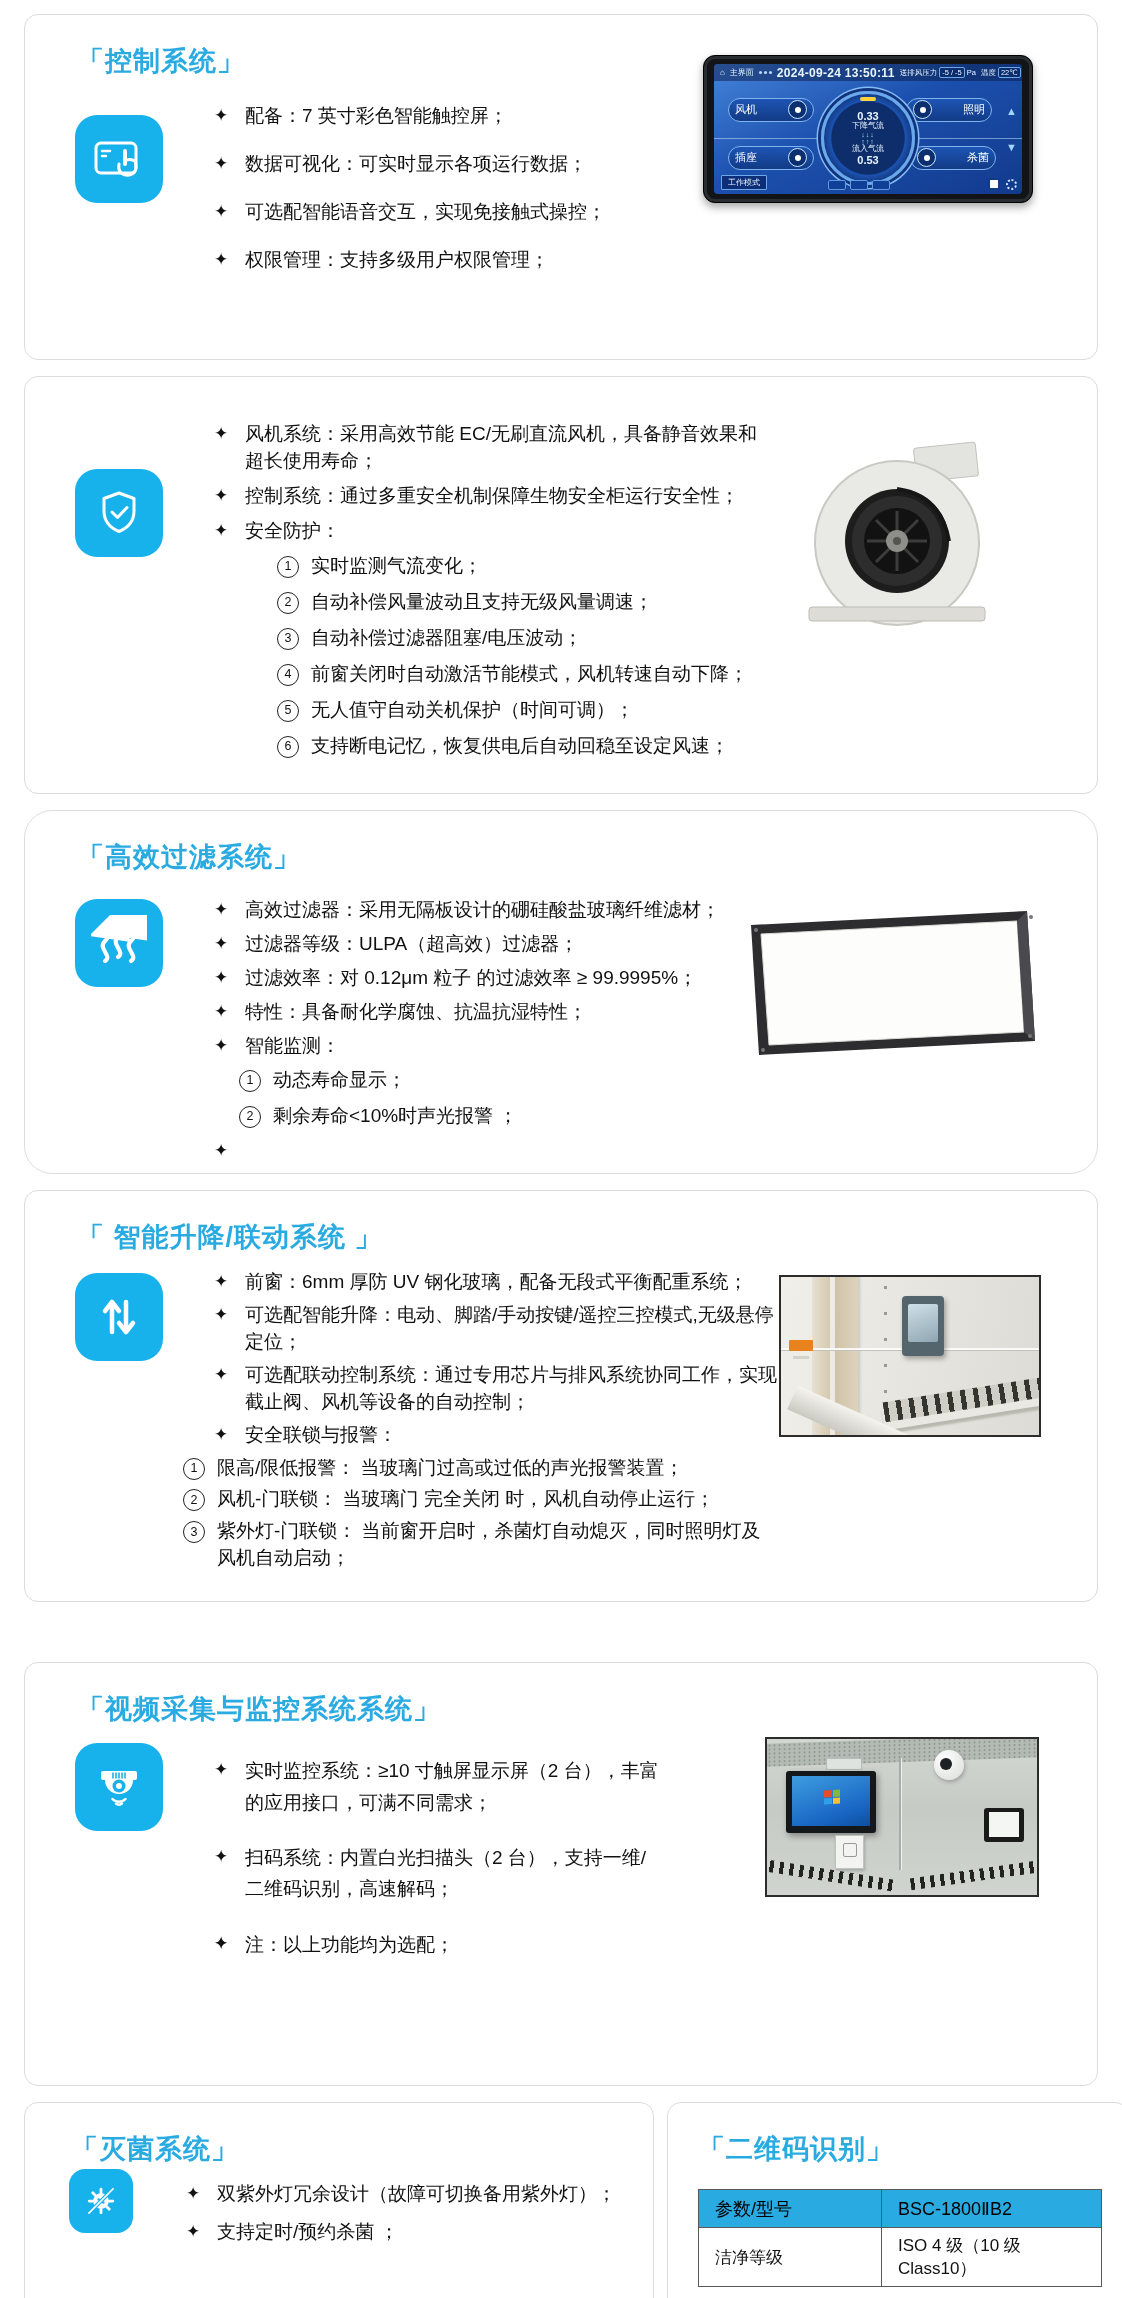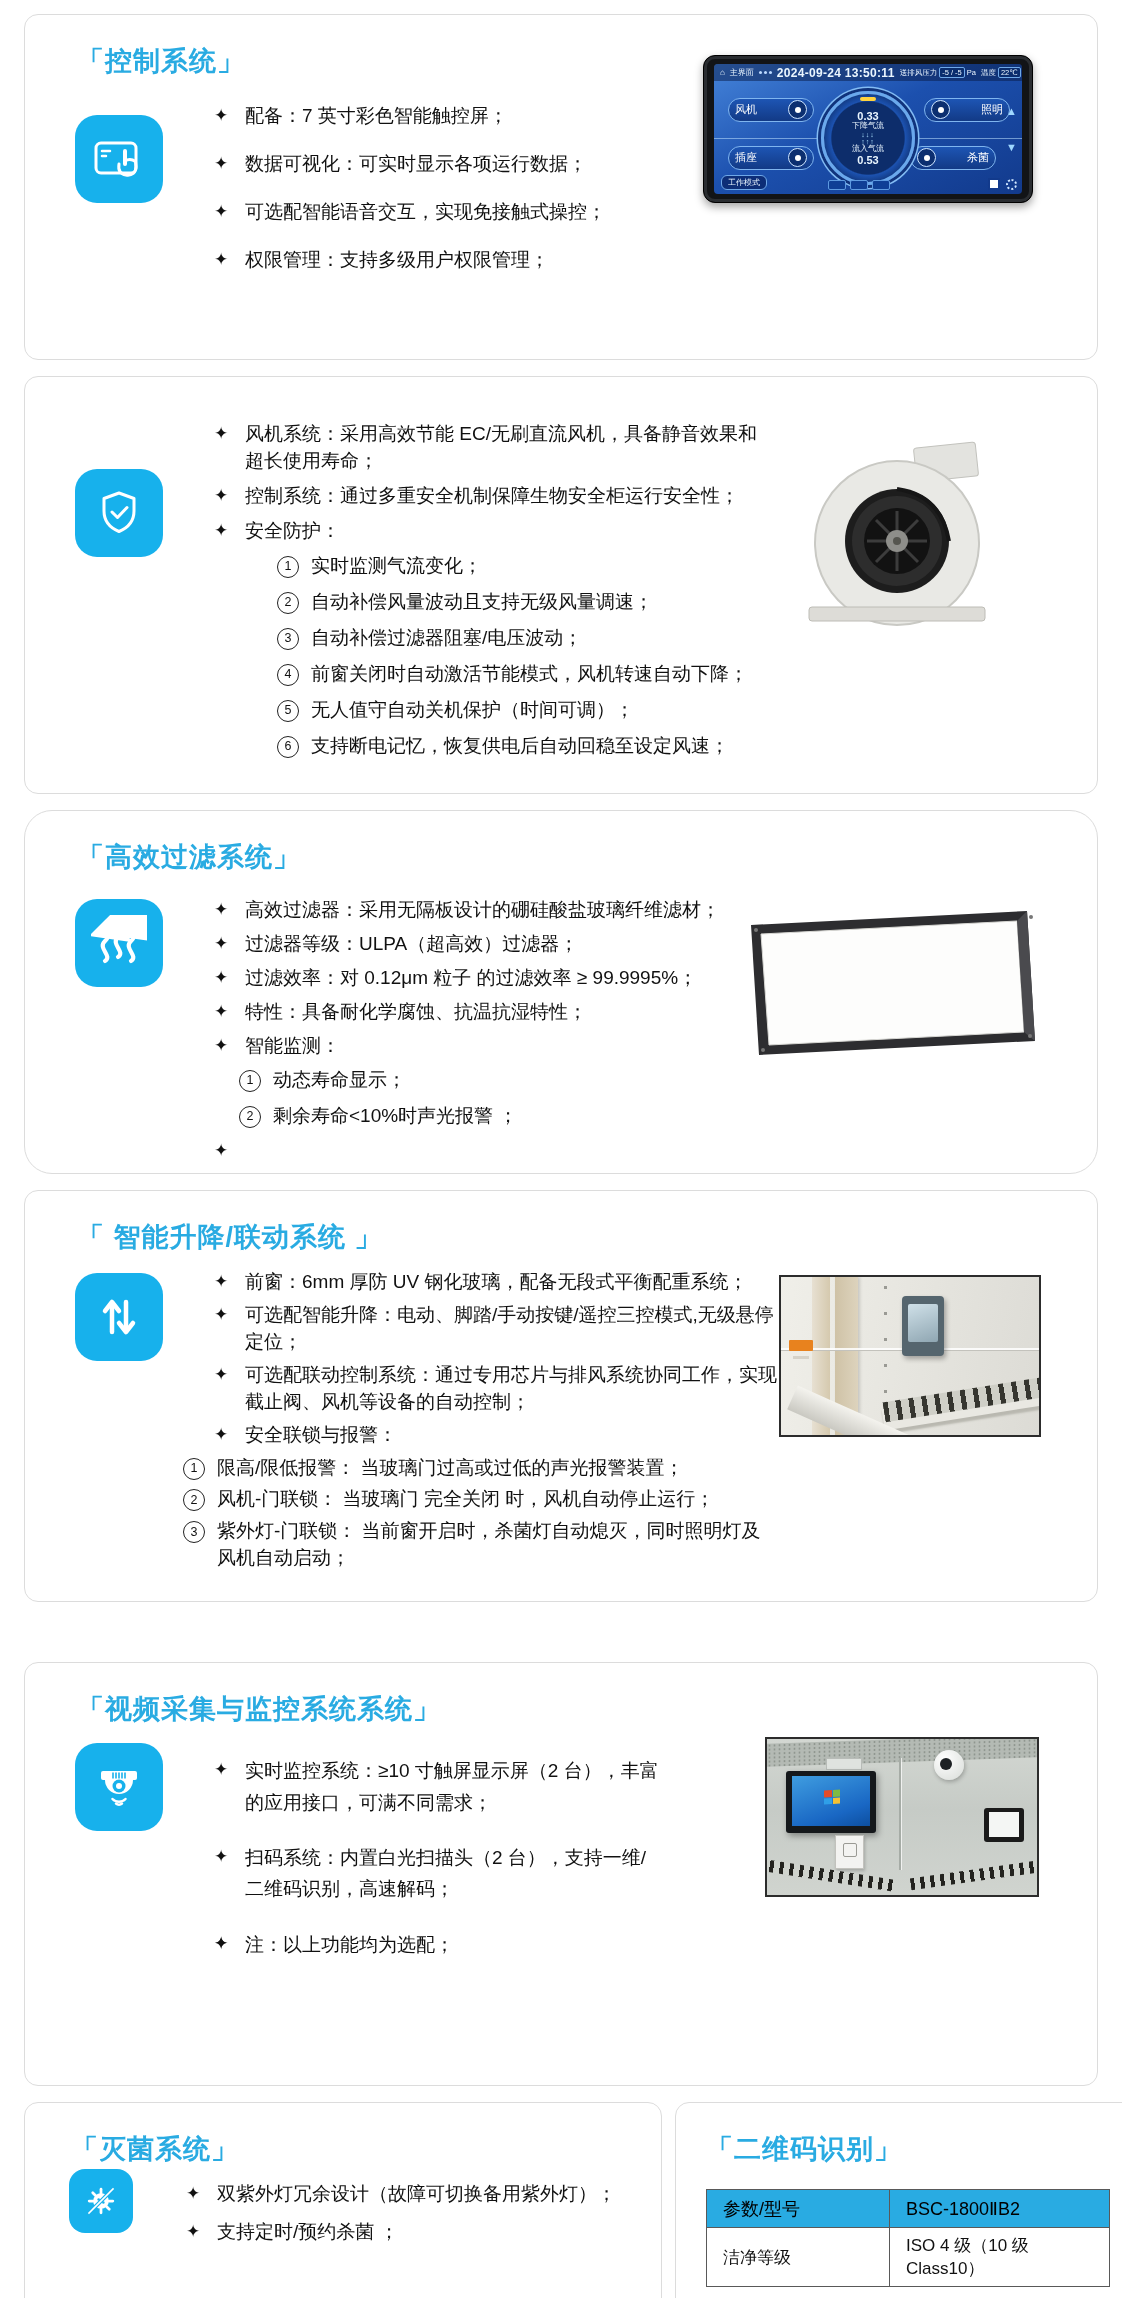--- a/index.html
+++ b/index.html
@@ -1,18 +1,18 @@
 <!DOCTYPE html>
 <html><head>
 <meta charset="utf-8">
 <style>
   html,body{margin:0;padding:0;background:#fff;}
   body{width:1122px;min-height:2298px;font-family:"Liberation Sans","DejaVu Sans",sans-serif;color:#111;}
   .page{box-sizing:border-box;padding:14px 24px 4px;display:flex;flex-direction:column;gap:16px;}
-  .card{position:relative;box-sizing:border-box;background:#fff;border:1px solid #dcdcdc;border-radius:14px;padding:28px 36px 24px 52px;}
+  .card{position:relative;box-sizing:border-box;background:#fff;border:1px solid #dcdcdc;border-radius:14px;padding:28px 28px 24px 52px;}
   .card-title{margin:0;font-size:27px;font-weight:700;color:#29abe2;letter-spacing:1px;}
   .icon-box{position:absolute;left:50px;width:88px;height:88px;background:#17b1ec;border-radius:22px;display:flex;align-items:center;justify-content:center;}
   .icon-box.small{width:64px;height:64px;border-radius:16px;}
   .b-list{list-style:none;margin:0;padding:0;margin-left:136px;}
   .b{position:relative;padding-left:32px;font-size:19px;line-height:1.42;margin-bottom:16px;}
   .b .mk{position:absolute;left:1px;top:1px;font-size:17px;color:#111;}
   .num{display:flex;gap:12px;margin-bottom:9px;font-size:19px;line-height:1.42;}
   .num .circ{flex:none;width:20px;height:20px;margin-top:3px;border:1.4px solid #222;border-radius:50%;display:flex;align-items:center;justify-content:center;font-size:12.5px;}
   .photo{position:absolute;}
   
@@ -38,24 +38,24 @@
   .stat .v{background:#0a2d6e;border:1px solid #6fa8e8;padding:0 2px;border-radius:2px;}
   .dots{display:flex;gap:2px;} .dots i{width:3px;height:3px;border-radius:50%;background:#bcd9ff;}
   .hline{position:absolute;top:57%;left:0;right:0;height:1px;background:rgba(190,225,255,.55);}
   .gauge{position:absolute;left:50%;top:57%;transform:translate(-50%,-50%);width:88px;height:88px;border-radius:50%;border:3px solid #6aa8ec;box-shadow:0 0 0 3px #10337c,0 0 0 4.5px #83bcf4;background:radial-gradient(circle,#0d2d6b 58%,#1c52b0 60%,#0d2d6b 78%);display:flex;flex-direction:column;align-items:center;justify-content:center;line-height:1.12;text-align:center;}
   .gauge .notch{position:absolute;top:3px;left:50%;transform:translateX(-50%);width:16px;height:4px;background:#ffd23e;border-radius:2px;}
   .gauge .gv{font-size:11px;font-weight:700;} .gauge .gl{font-size:8px;} .gauge .ga{font-size:7px;color:#aee2ff;letter-spacing:1px;line-height:1;}
   .sbtn{position:absolute;width:86px;height:24px;border-radius:13px;background:linear-gradient(180deg,#1d55b4,#123a86);border:1px solid #7fb5ef;display:flex;align-items:center;justify-content:space-between;padding:0 6px;box-sizing:border-box;font-size:11px;color:#fff;}
   .badge{width:17px;height:17px;border-radius:50%;background:#0c2f70;border:1.5px solid #cfe6ff;position:relative;flex:none;}
   .badge::after{content:"";position:absolute;left:50%;top:50%;width:6px;height:6px;border-radius:50%;background:#fff;transform:translate(-50%,-50%);}
   .btn-fan{left:14px;top:26%;} .btn-socket{left:14px;top:63%;}
-  .btn-light{right:12px;top:26%;} .btn-uv{right:26px;top:63%;}
+  .btn-light{right:30px;top:26%;} .btn-uv{right:26px;top:63%;}
   .vbtn{position:absolute;right:3px;width:15px;text-align:center;font-size:11px;color:#9fd8ff;line-height:1;}
   .vb-up{top:32%;} .vb-dn{top:60%;}
-  .mode-pill{position:absolute;left:7px;bottom:4px;font-size:8px;background:rgba(10,40,110,.85);border:1px solid #6fa8e8;border-radius:6px;padding:1px 6px;}
+  .mode-pill{position:absolute;left:7px;bottom:4px;font-size:8px;background:rgba(10,40,110,.85);border:1px solid #6fa8e8;border-radius:1px;padding:1px 6px;}
   .dock{position:absolute;bottom:4px;left:37%;display:flex;gap:4px;}
   .dock i{width:16px;height:8px;background:#0f3f96;border:1px solid #5d9ae0;border-radius:2px;}
   .qr{position:absolute;right:22px;bottom:4px;width:12px;height:12px;background:#fff;box-shadow:inset 0 0 0 2px #123a8c;}
   .gearc{position:absolute;right:5px;bottom:4px;width:11px;height:11px;border-radius:50%;border:2px dotted #cfe6ff;box-sizing:border-box;}
   
   .fanp{right:100px;top:62px;width:200px;height:200px;background:#fff;}
   
   .filterp{right:58px;top:96px;width:296px;height:152px;}
   
   .doorp{right:56px;top:84px;width:262px;height:162px;border:2px solid #2c2c2c;box-sizing:border-box;background:linear-gradient(100deg,#f0efe9,#e5e4de 55%,#dcdbd5);overflow:hidden;}

